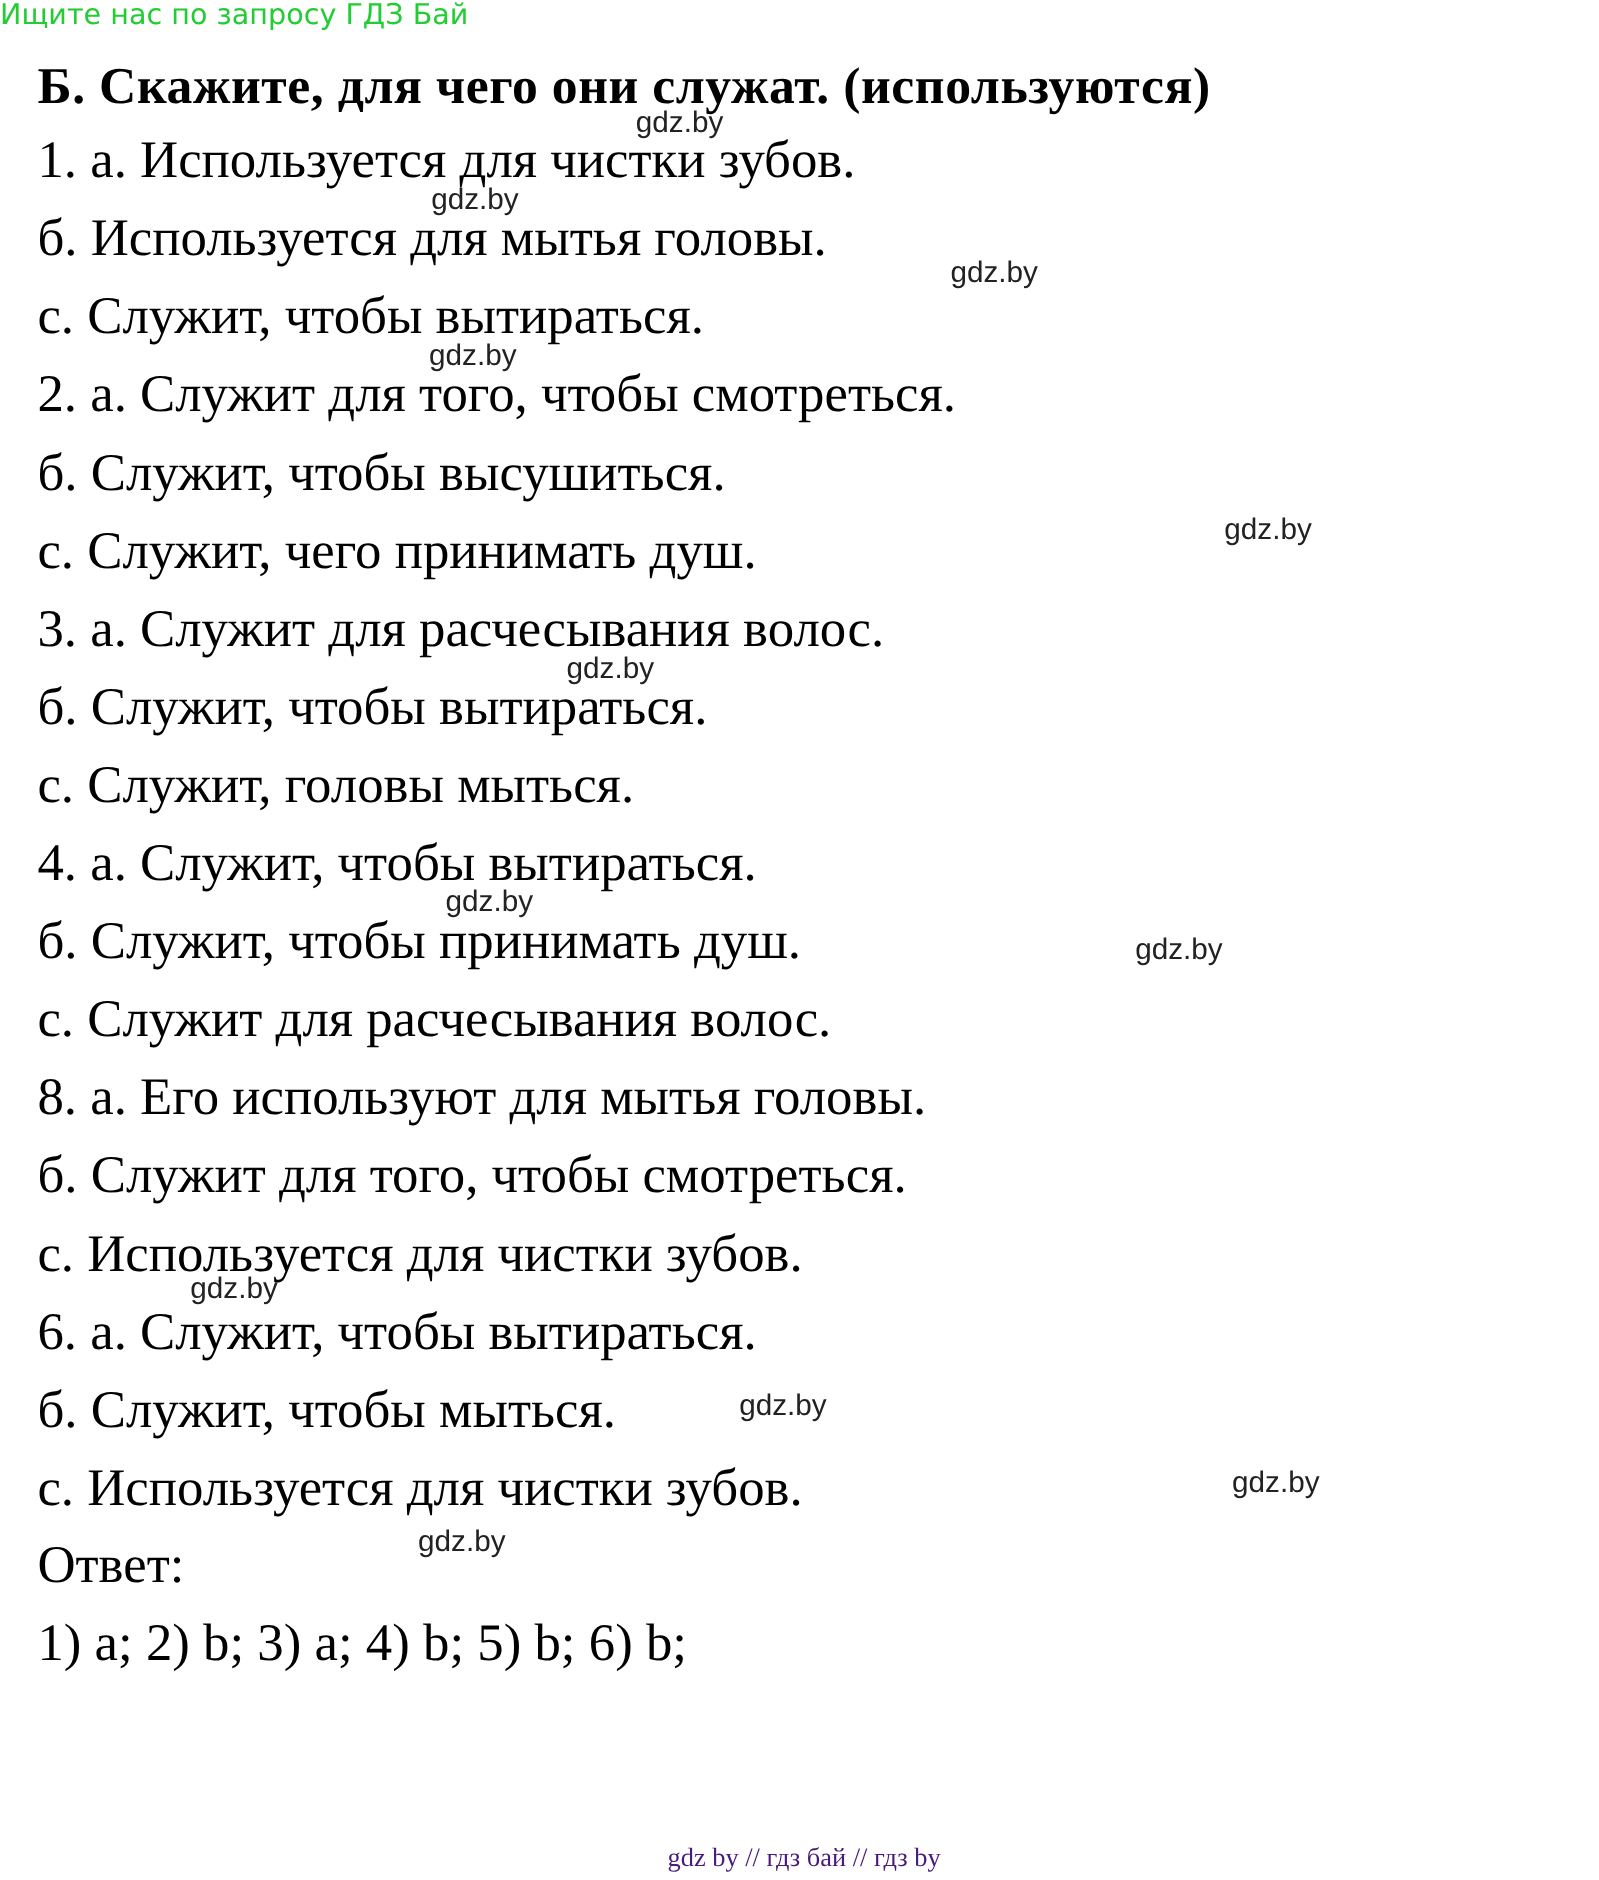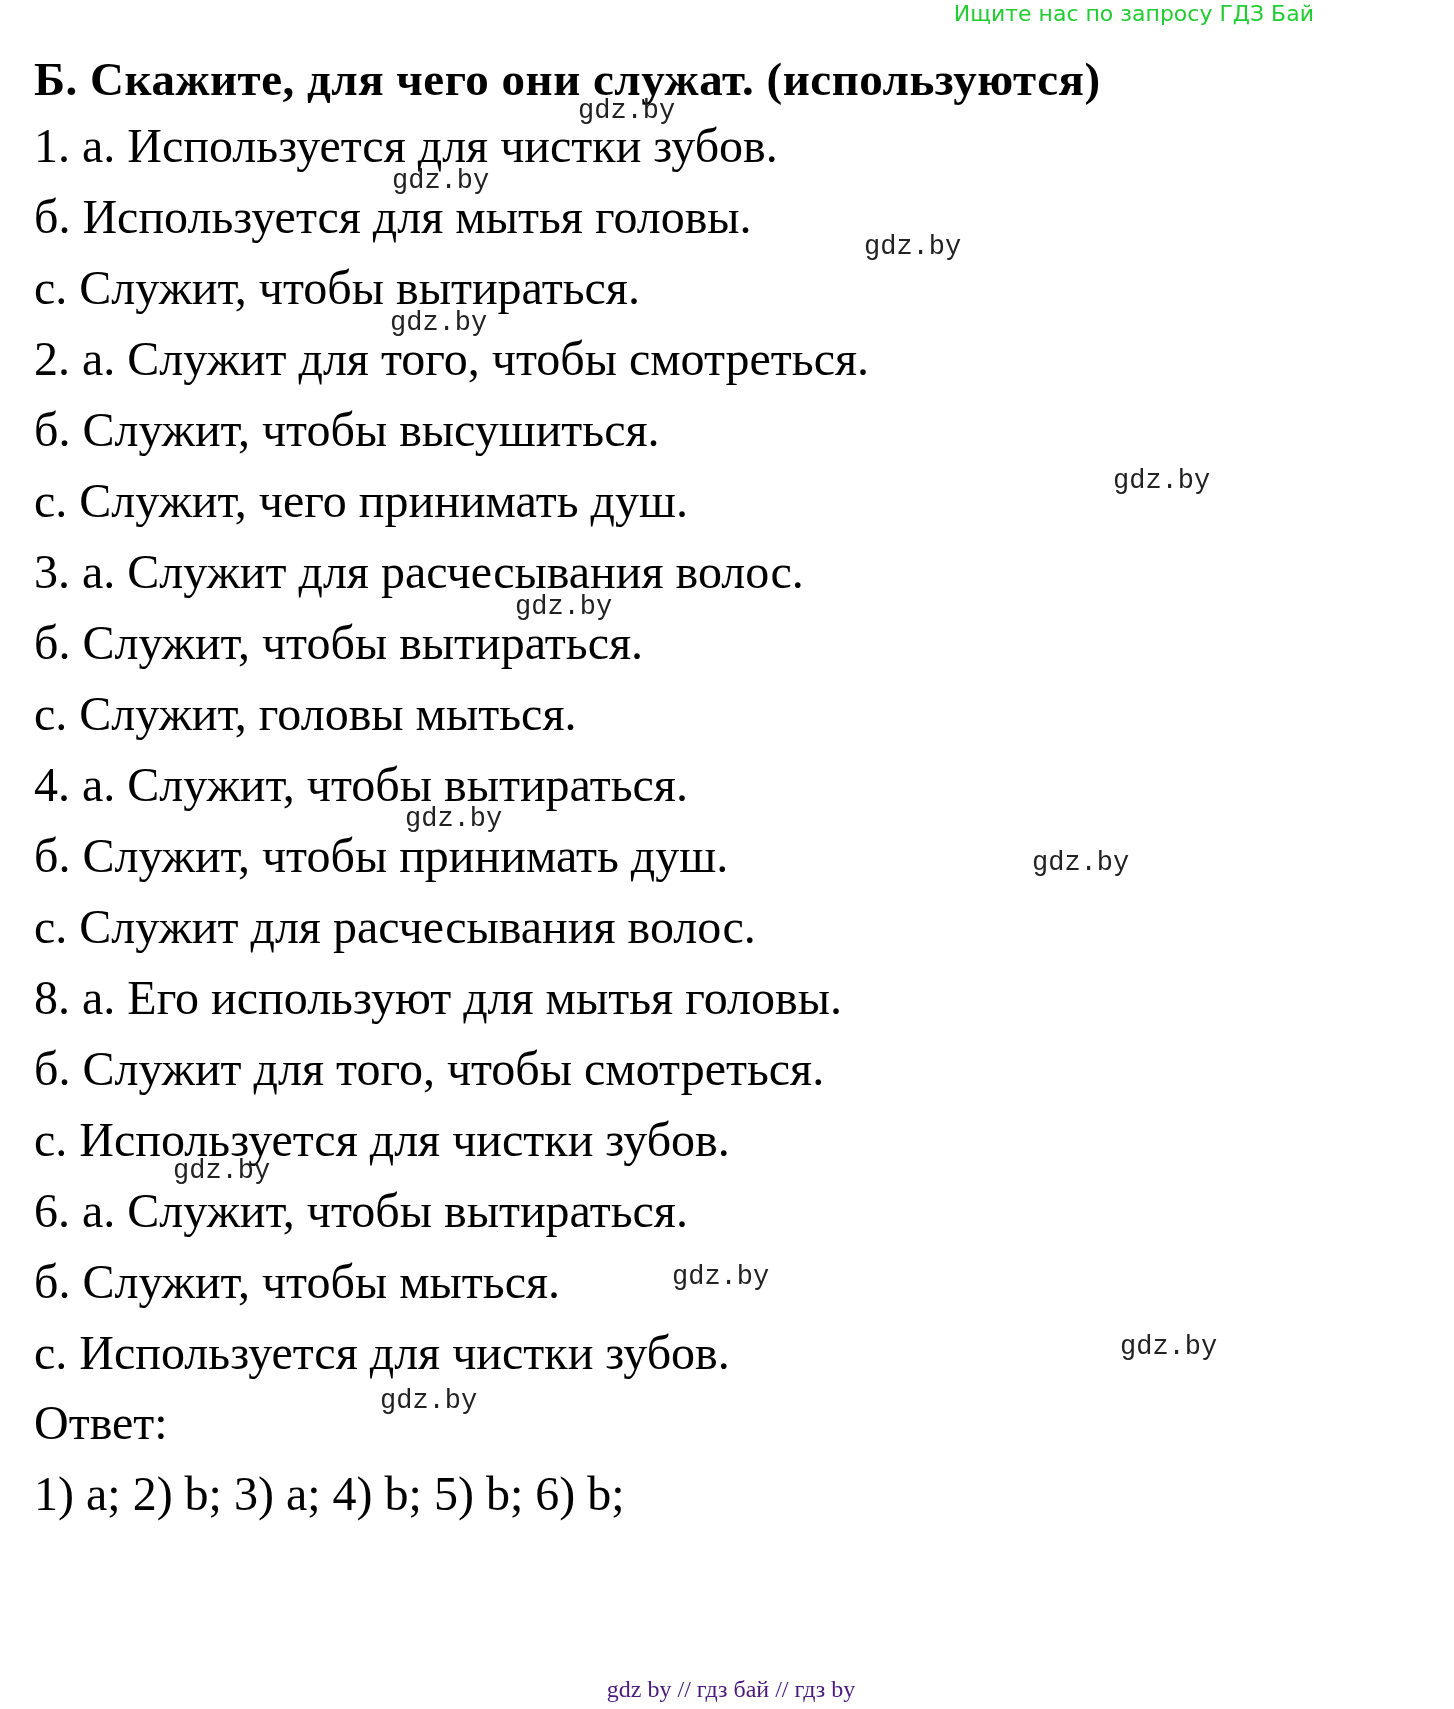--- a/index.html
+++ b/index.html
@@ -1,39 +1,39 @@
 <!DOCTYPE html>
 <html><head>
 <meta charset="utf-8">
 <style>
   html, body { margin:0; padding:0; background:#ffffff; }
   body { width:1454px; height:1709px; position:relative; overflow:hidden; }
   .top-banner {
-    position:absolute; left:0; top:0; width:1314px; text-align:right;
+    position:absolute; left:0; top:0; width:1314px; text-align:left;
     font-family:"DejaVu Sans", "Liberation Sans", sans-serif;
-    font-size:22px; color:#22cc33; line-height:28px;
+    font-size:26px; color:#22cc33; line-height:28px;
   }
   .heading {
     position:absolute; left:34px; top:52px;
     font-family:"Liberation Serif", serif; font-weight:bold;
     font-size:47px; color:#000; white-space:nowrap; letter-spacing:0.5px;
   }
   .line {
     position:absolute; left:34px;
     font-family:"Liberation Serif", serif;
     font-size:48px; color:#000; white-space:nowrap;
   }
   .answer-label, .answer-line {
     position:absolute; left:34px;
     font-family:"Liberation Serif", serif; font-weight:normal;
     font-size:48px; color:#000; white-space:nowrap;
   }
   .wm {
     position:absolute;
-    font-family:Liberation Mono, monospace;
+    font-family:Liberation Sans, sans-serif;
     font-size:27px; color:#222; white-space:nowrap;
   }
   .footer {
     position:absolute; left:4px; width:1454px; top:1676px; text-align:center;
     font-family:Liberation Serif, serif;
     font-size:24px; color:#4a1a7a;
   }
 </style>
 </head>
 <body>

